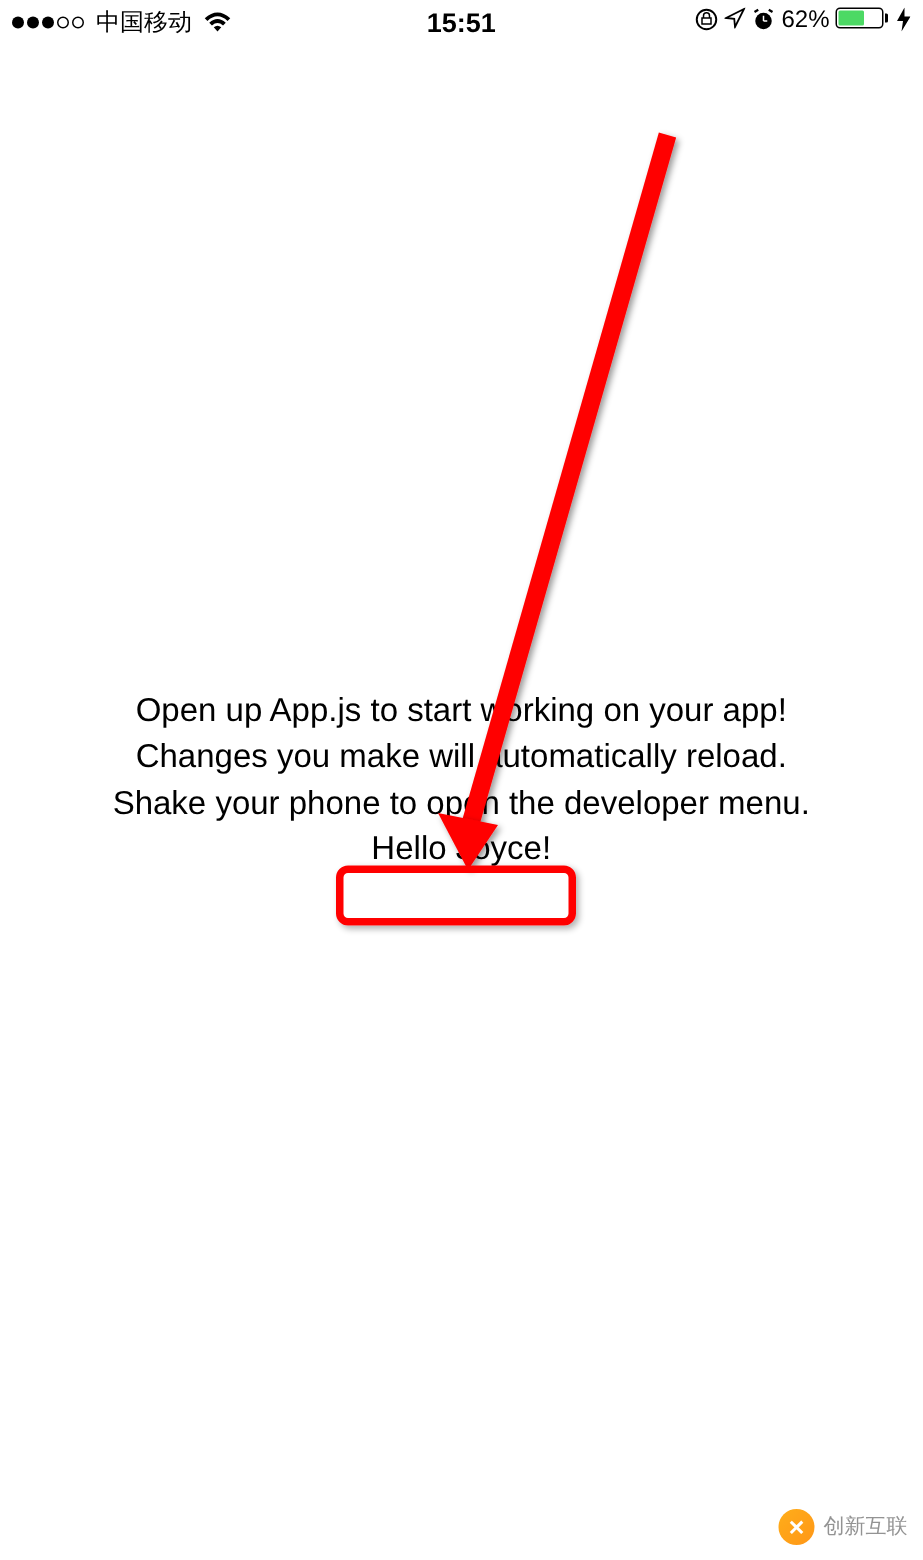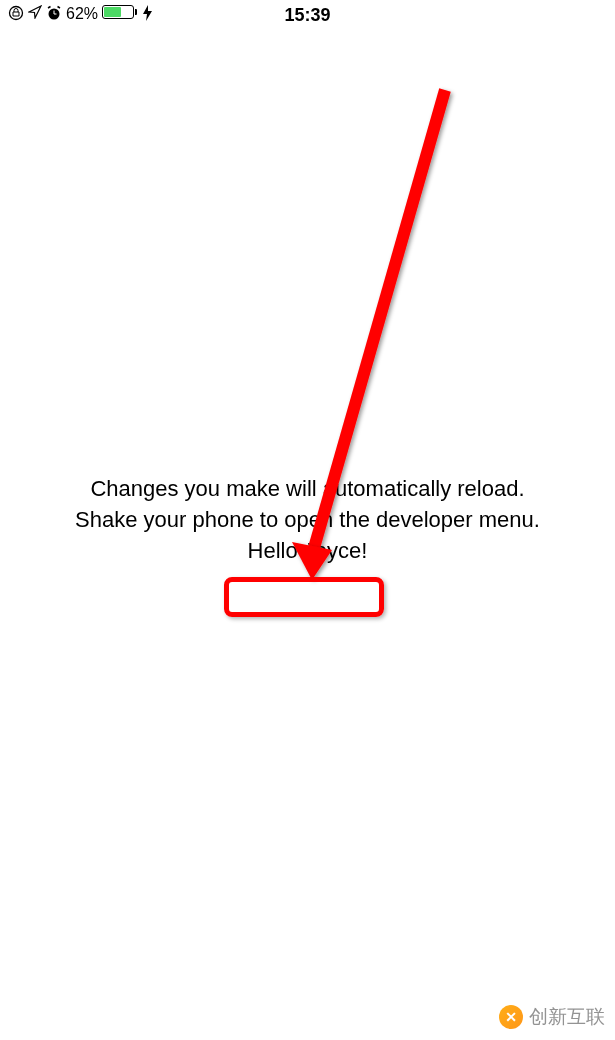--- a/index.html
+++ b/index.html
@@ -133,29 +133,44 @@
       border-radius: 50%;
       background: linear-gradient(135deg, #ffa500, #ff8c00);
       display: flex;
       align-items: center;
       justify-content: center;
       color: #fff;
       font-weight: bold;
       font-size: 14px;
     }
     .watermark-text {
-      font-size: 19px;
+      font-size: 14px;
       color: #888;
     }
   </style>
 </head>
 <body>
 
 <div class="status-bar">
-  <div class="status-center">15:39</div>
+  <div class="status-left">
+    <span class="signal-dots">
+      <span class="dot filled"></span>
+      <span class="dot filled"></span>
+      <span class="dot filled"></span>
+      <span class="dot empty"></span>
+      <span class="dot empty"></span>
+    </span>
+    <span class="carrier">中国移动</span>
+    <span class="wifi-icon">
+      <svg width="18" height="14" viewBox="0 0 18 14">
+        <path d="M9 13 L6.5 10.2 Q9 8 11.5 10.2 Z M3.5 7.2 Q9 2.2 14.5 7.2 L12.7 9 Q9 5.8 5.3 9 Z M0.5 4.2 Q9 -3.5 17.5 4.2 L15.7 6 Q9 -0.2 2.3 6 Z" fill="#000"></path>
+      </svg>
+    </span>
+  </div>
+  <div class="status-center">15:51</div>
   <div class="status-right">
     <span class="lock-icon">
       <svg width="16" height="16" viewBox="0 0 16 16">
         <circle cx="8" cy="8" r="6.5" fill="none" stroke="#000" stroke-width="1.3"></circle>
         <path d="M6 7 V5.5 a2 2 0 0 1 4 0 V7 M5 7 h6 v4 h-6 z" fill="none" stroke="#000" stroke-width="1"></path>
       </svg>
     </span>
     <span class="location-icon">
       <svg width="14" height="14" viewBox="0 0 14 14">
         <path d="M1 7 L13 1 L7 13 L6.5 7.5 Z" fill="none" stroke="#000" stroke-width="1.2"></path>
@@ -179,20 +194,21 @@
     </span>
     <span class="bolt">
       <svg width="9" height="16" viewBox="0 0 9 16">
         <path d="M5 0 L0 9 L4 9 L3 16 L9 6 L5 6 Z" fill="#000"></path>
       </svg>
     </span>
   </div>
 </div>
 
 <div class="content">
+  <p>Open up App.js to start working on your app!</p>
   <p>Changes you make will automatically reload.</p>
   <p>Shake your phone to open the developer menu.</p>
   <p>Hello Joyce!</p>
 </div>
 
 <svg class="arrow-svg" width="220" height="520">
   <defs>
     <filter id="shadow" x="-20%" y="-20%" width="140%" height="140%">
       <feDropShadow dx="2" dy="2" stdDeviation="2" flood-opacity="0.4"></feDropShadow>
     </filter>

